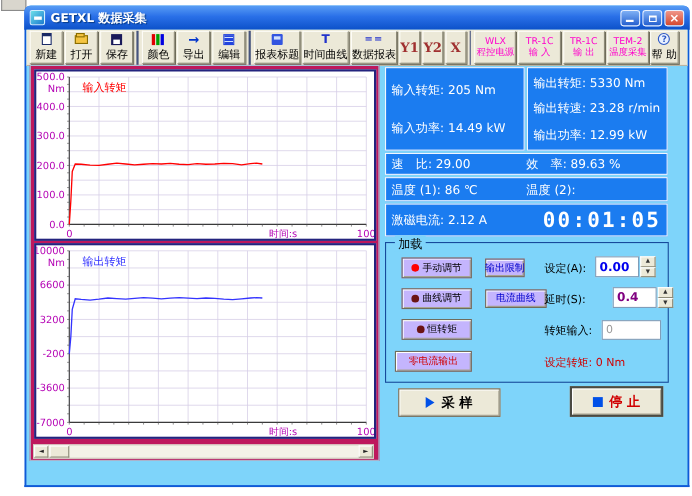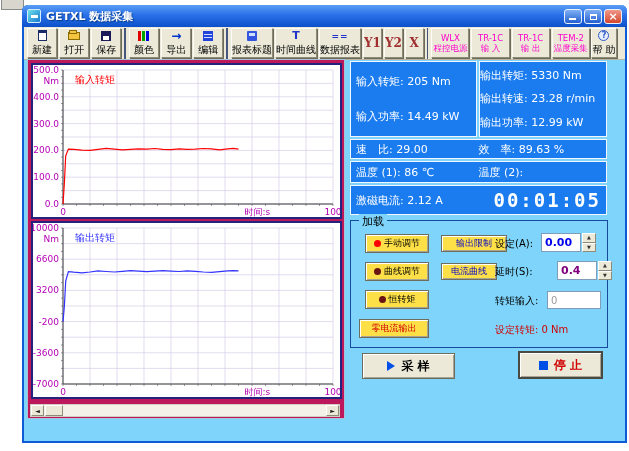--- a/index.html
+++ b/index.html
@@ -63,34 +63,34 @@
 
   
   .hscroll { position:absolute; left:2px; top:344px; width:310px; height:13px; background:#f4f2e8; border:1px solid #d2cfc0; display:flex; }
   .sbtn { width:13px; height:11px; background:#ece9d8; border:1px solid; border-color:#fff #8d8a77 #8d8a77 #fff; font-size:6px; line-height:10px; text-align:center; color:#222; cursor:pointer; flex:none; }
   .sthumb { width:18px; height:11px; background:#ece9d8; border:1px solid; border-color:#fff #8d8a77 #8d8a77 #fff; margin-left:1px; cursor:grab; flex:none; }
   .strack { flex:1; }
 
   
   .mbox { position:absolute; background:#1b7cf0; border:1px solid #f2f6ff; color:#fff; font-size:11px; }
   .mb-in  { left:326px; top:56px; width:127px; height:76px; display:flex; flex-direction:column; justify-content:space-around; padding:2px 5px; }
-  .mb-out { left:455px; top:56px; width:128px; height:76px; display:flex; flex-direction:column; justify-content:space-around; padding:2px 0; }
+  .mb-out { left:455px; top:56px; width:128px; height:76px; display:flex; flex-direction:column; justify-content:space-around; padding:2px 5px; }
   .mb-row { display:flex; align-items:center; padding:0 5px; }
   .mb-ratio { left:326px; top:134px; width:257px; height:20px; }
   .mb-temp  { left:326px; top:156px; width:257px; height:22px; }
   .mb-exc   { left:326px; top:180px; width:257px; height:30px;gap:40px; }
   .mfield { white-space:nowrap; overflow:hidden; }
   .half-l { width:50%; white-space:nowrap; }
   .half-r { width:50%; white-space:nowrap; }
   .timer { width:50%; text-align:left; font-family:"DejaVu Sans Mono", monospace; font-size:19px; font-weight:bold; letter-spacing:2px; }
 
   
   .groupbox { position:absolute; left:326px; top:215px; width:258px; height:128px; border:1px solid #174a9c; }
   .gb-title { position:absolute; left:8px; top:-7px; background:#7ed4fa; padding:0 3px; font-size:11px; color:#000; }
-  .xpbtn { position:absolute; background:#fde047; border:1px solid #6f6c5c;
+  .xpbtn { position:absolute; background:#c4b5fd; border:1px solid #6f6c5c;
            box-shadow:inset 1px 1px 0 #fff, inset -1px -1px 0 #a7a491;
            font-size:9px; display:flex; align-items:center; justify-content:center; cursor:pointer; white-space:nowrap; }
   .dot { width:7px; height:7px; border-radius:50%; margin-right:3px; flex:none; }
   .lbl { position:absolute; font-size:10px; color:#000; white-space:nowrap; }
   .spinedit { position:absolute; display:flex; }
   .spinedit input { width:40px; height:19px; border:1px solid #7f9db9; font-size:11px; font-weight:bold; padding:0 3px; font-family:"DejaVu Sans",sans-serif; }
   .val-blue input { color:#0000ee; }
   .val-purple input { color:#800080; }
   .spinner { width:14px; height:19px; display:flex; flex-direction:column; margin-left:1px; }
   .spinner span { flex:1; background:#ece9d8; border:1px solid; border-color:#fff #8d8a77 #8d8a77 #fff; font-size:5px; line-height:7px; text-align:center; color:#333; cursor:pointer; }
@@ -428,21 +428,21 @@
         <span>曲线调节</span>
       </div>
       <div class="xpbtn" style="left:14px;top:69px;width:64px;height:19px;">
         <span class="dot" style="background:#6b1414;"></span>
         <span>恒转矩</span>
       </div>
       <div class="xpbtn red-text" style="left:8px;top:98px;width:70px;height:19px;">
         <span>零电流输出</span>
       </div>
 
-      <div class="xpbtn blue-text" style="left:90px;top:14px;width:66px;height:17px;">
+      <div class="xpbtn blue-text" style="left:90px;top:14px;width:36px;height:17px;">
         <span>输出限制</span>
       </div>
       <div class="xpbtn blue-text" style="left:90px;top:42px;width:56px;height:17px;text-align:center;">
         <span>电流曲线</span>
       </div>
 
       <span class="lbl" style="left:144px;top:16px;">设定(A):</span>
       <div class="spinedit val-blue" style="left:190px;top:12px;">
         <input value="0.00" style="">
         <span class="spinner">

